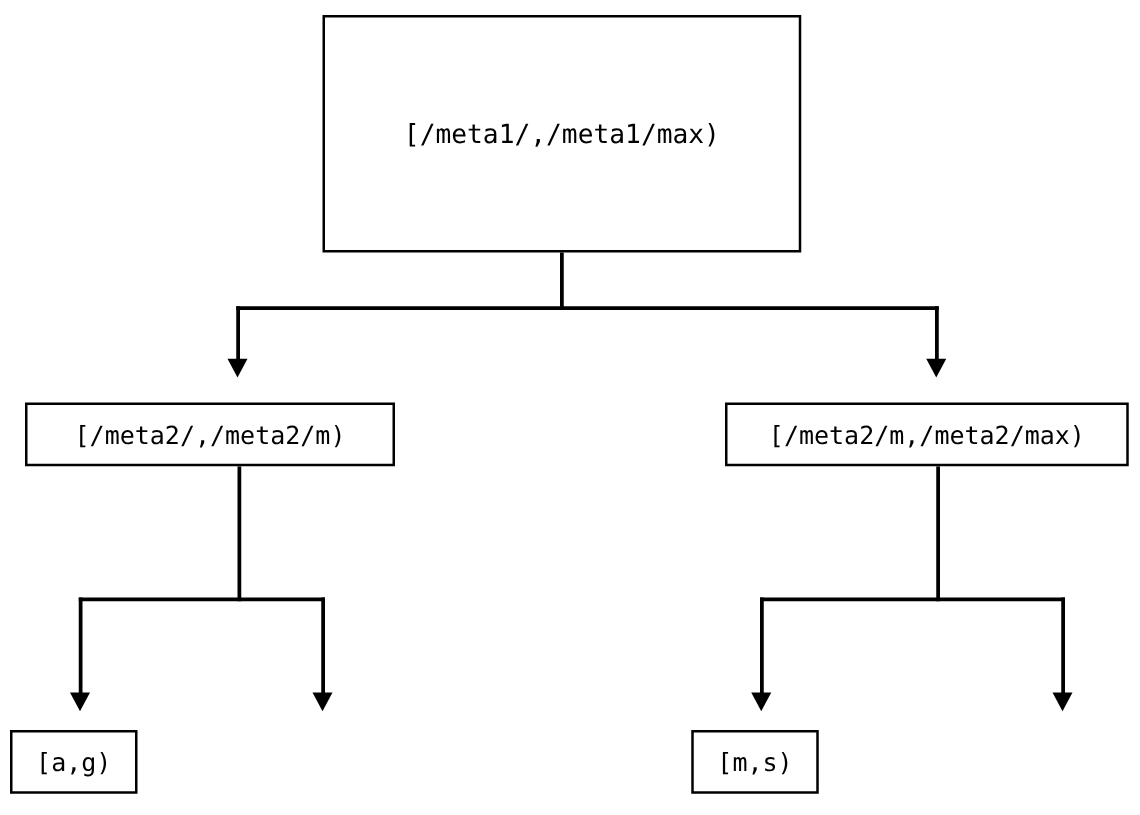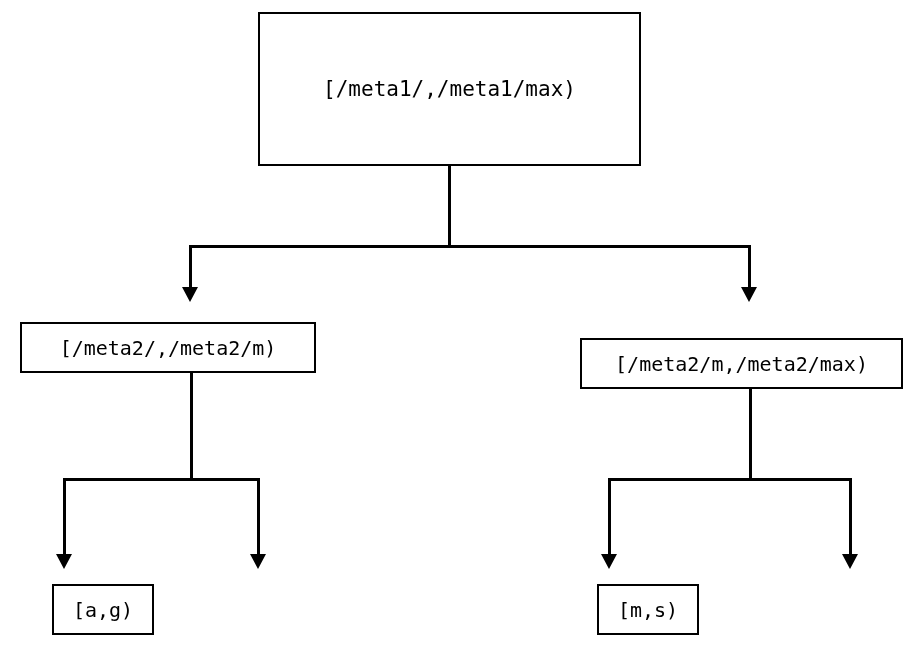--- a/index.html
+++ b/index.html
@@ -30,43 +30,42 @@
   .node-label {
     color: #000000;
     white-space: pre;
     line-height: 1;
   }
   
   .node.root {
     left: 258px;
     top: 12px;
     width: 383px;
-    height: 154px;
+    height: 190px;
   }
   .node.root .node-label { font-size: 21px; }
 
   
   .node.mid-left {
     left: 20px;
     top: 322px;
     width: 296px;
     height: 51px;
   }
   .node.mid-right {
     left: 580px;
     top: 322px;
     width: 323px;
     height: 51px;
-    margin-top: 16px;
   }
   .node.mid-left .node-label,
   .node.mid-right .node-label { font-size: 20px; }
 
   
-  .node.leaf { height: 51px; top: 584px; margin-left: 44px; }
+  .node.leaf { height: 51px; top: 584px; }
   .node.leaf .node-label { font-size: 20px; }
   .node.leaf-ag { left: 8px;   width: 102px; }
   .node.leaf-gm { left: 207px; width: 100px; }
   .node.leaf-ms { left: 553px; width: 102px; }
   .node.leaf-smax { left: 779px; width: 124px; }
 
   
   .vline {
     position: absolute;
     width: 3px;

